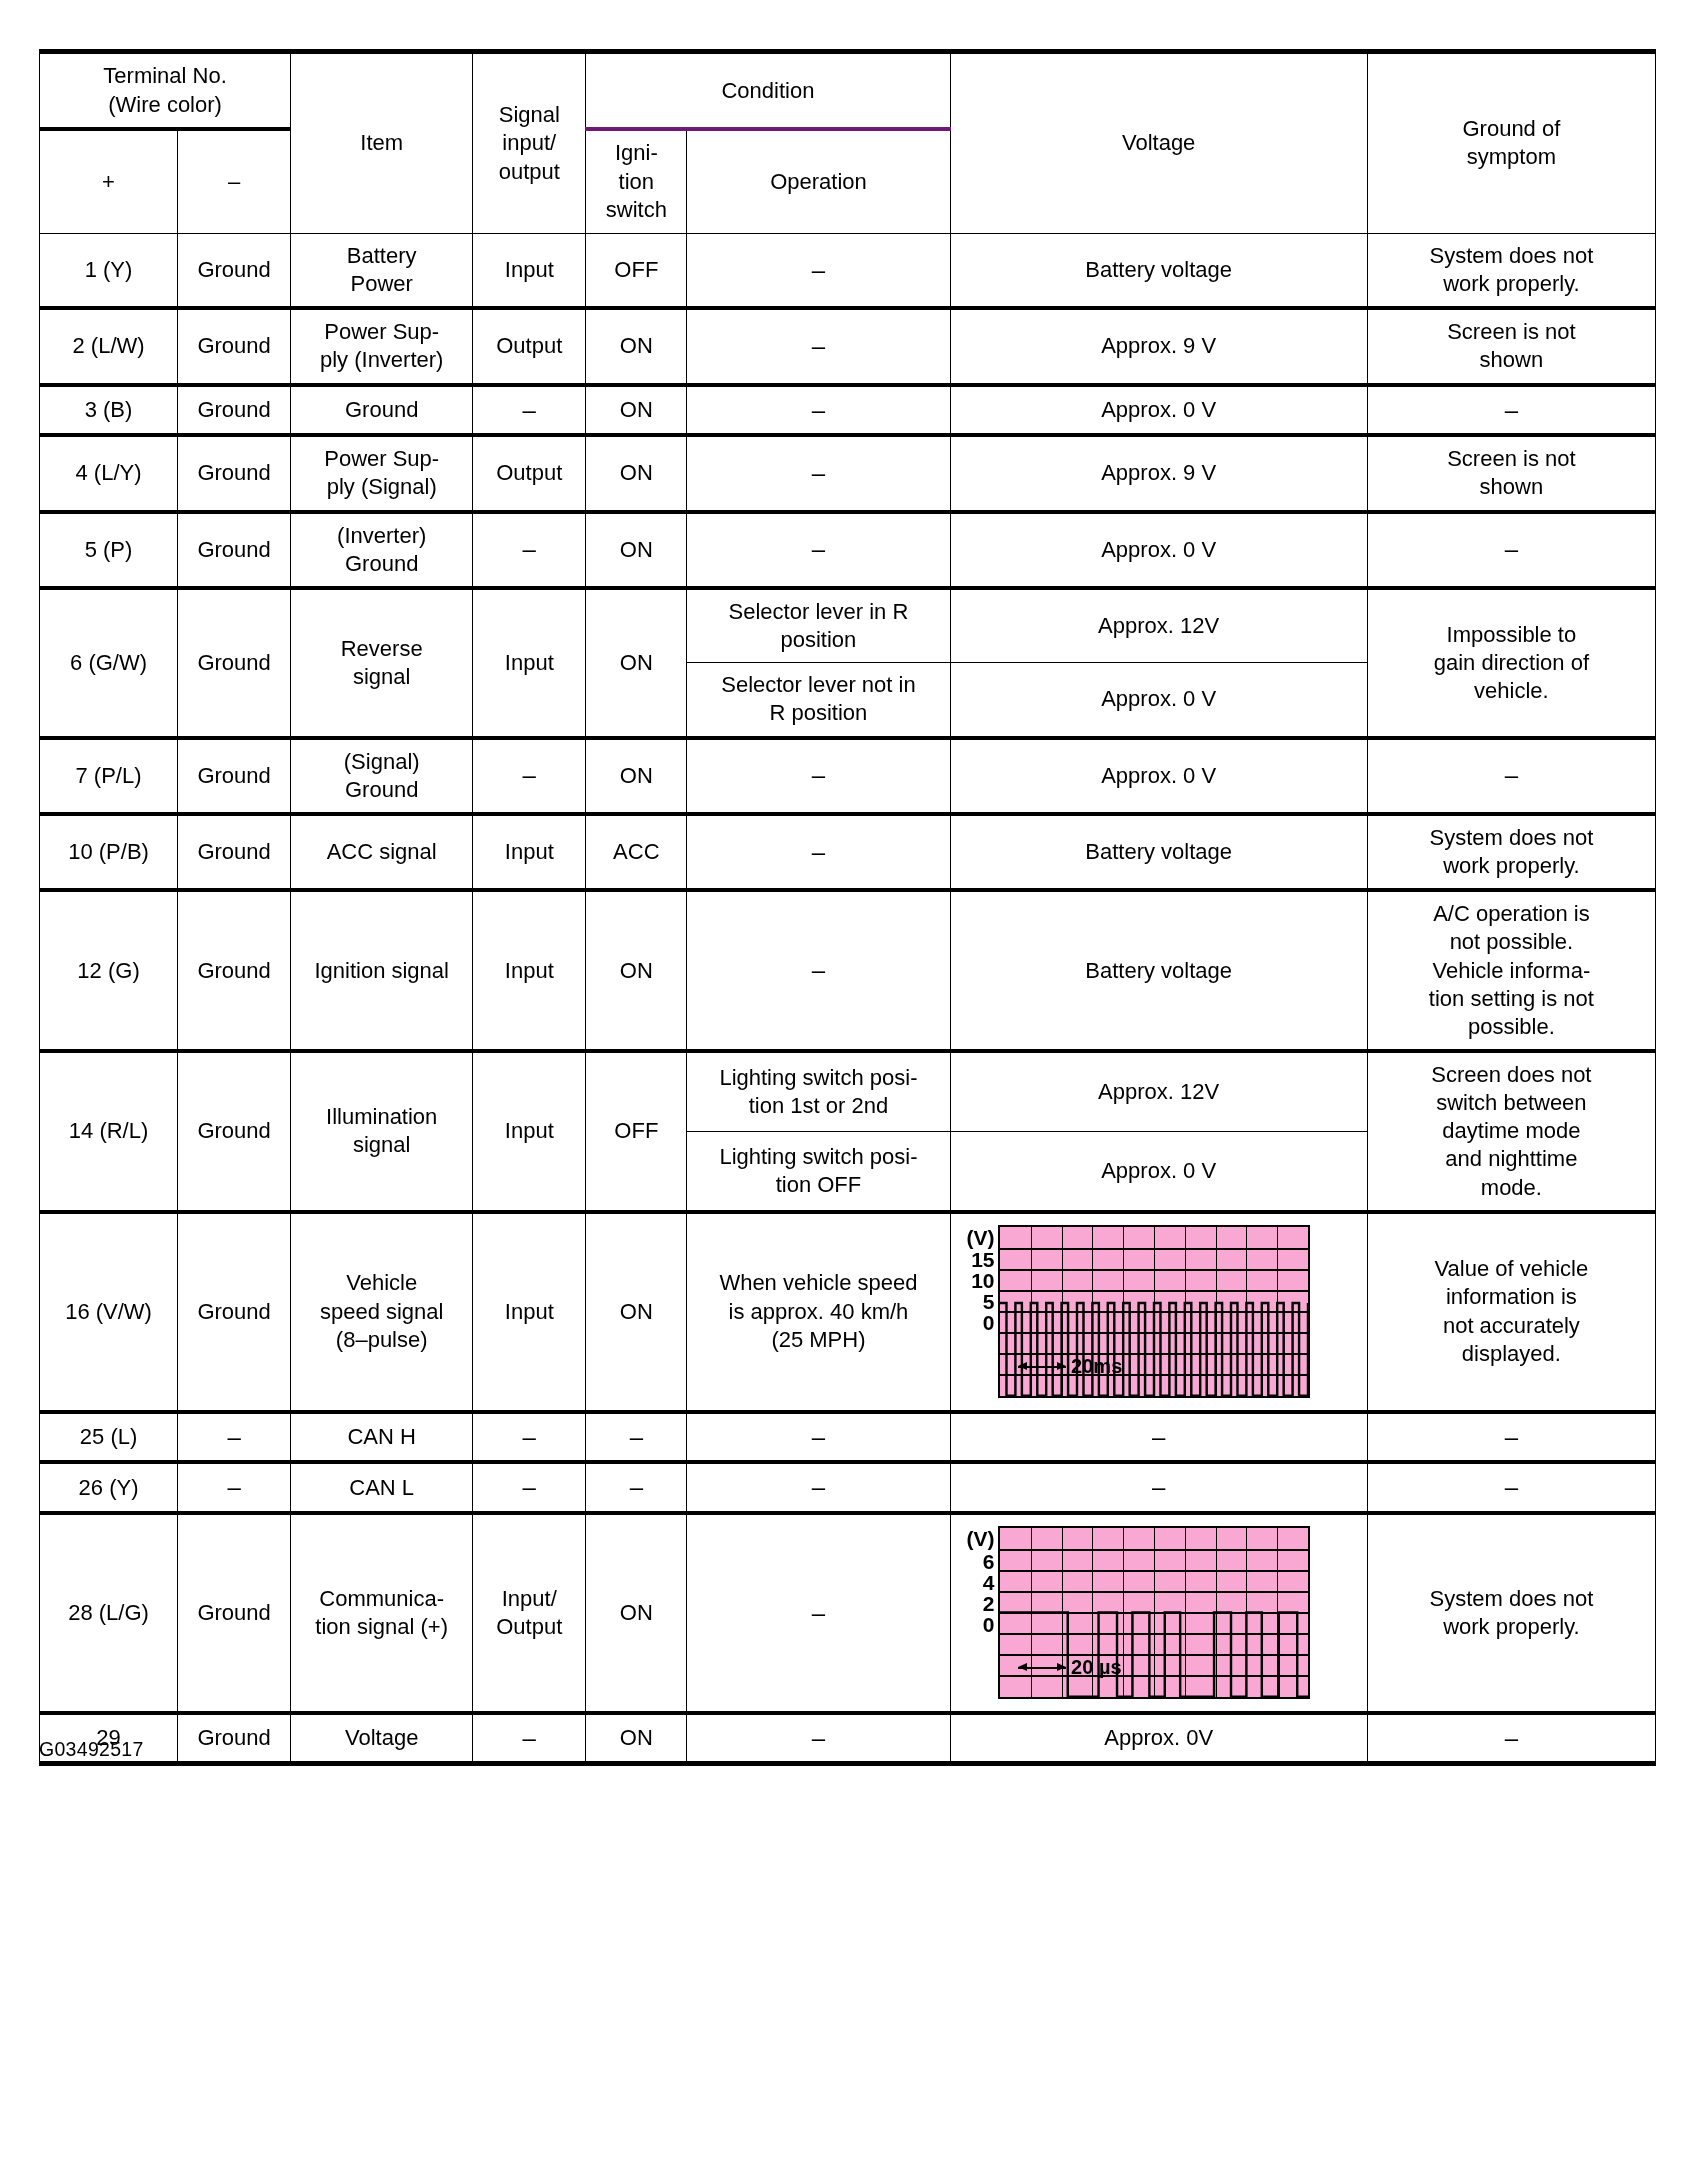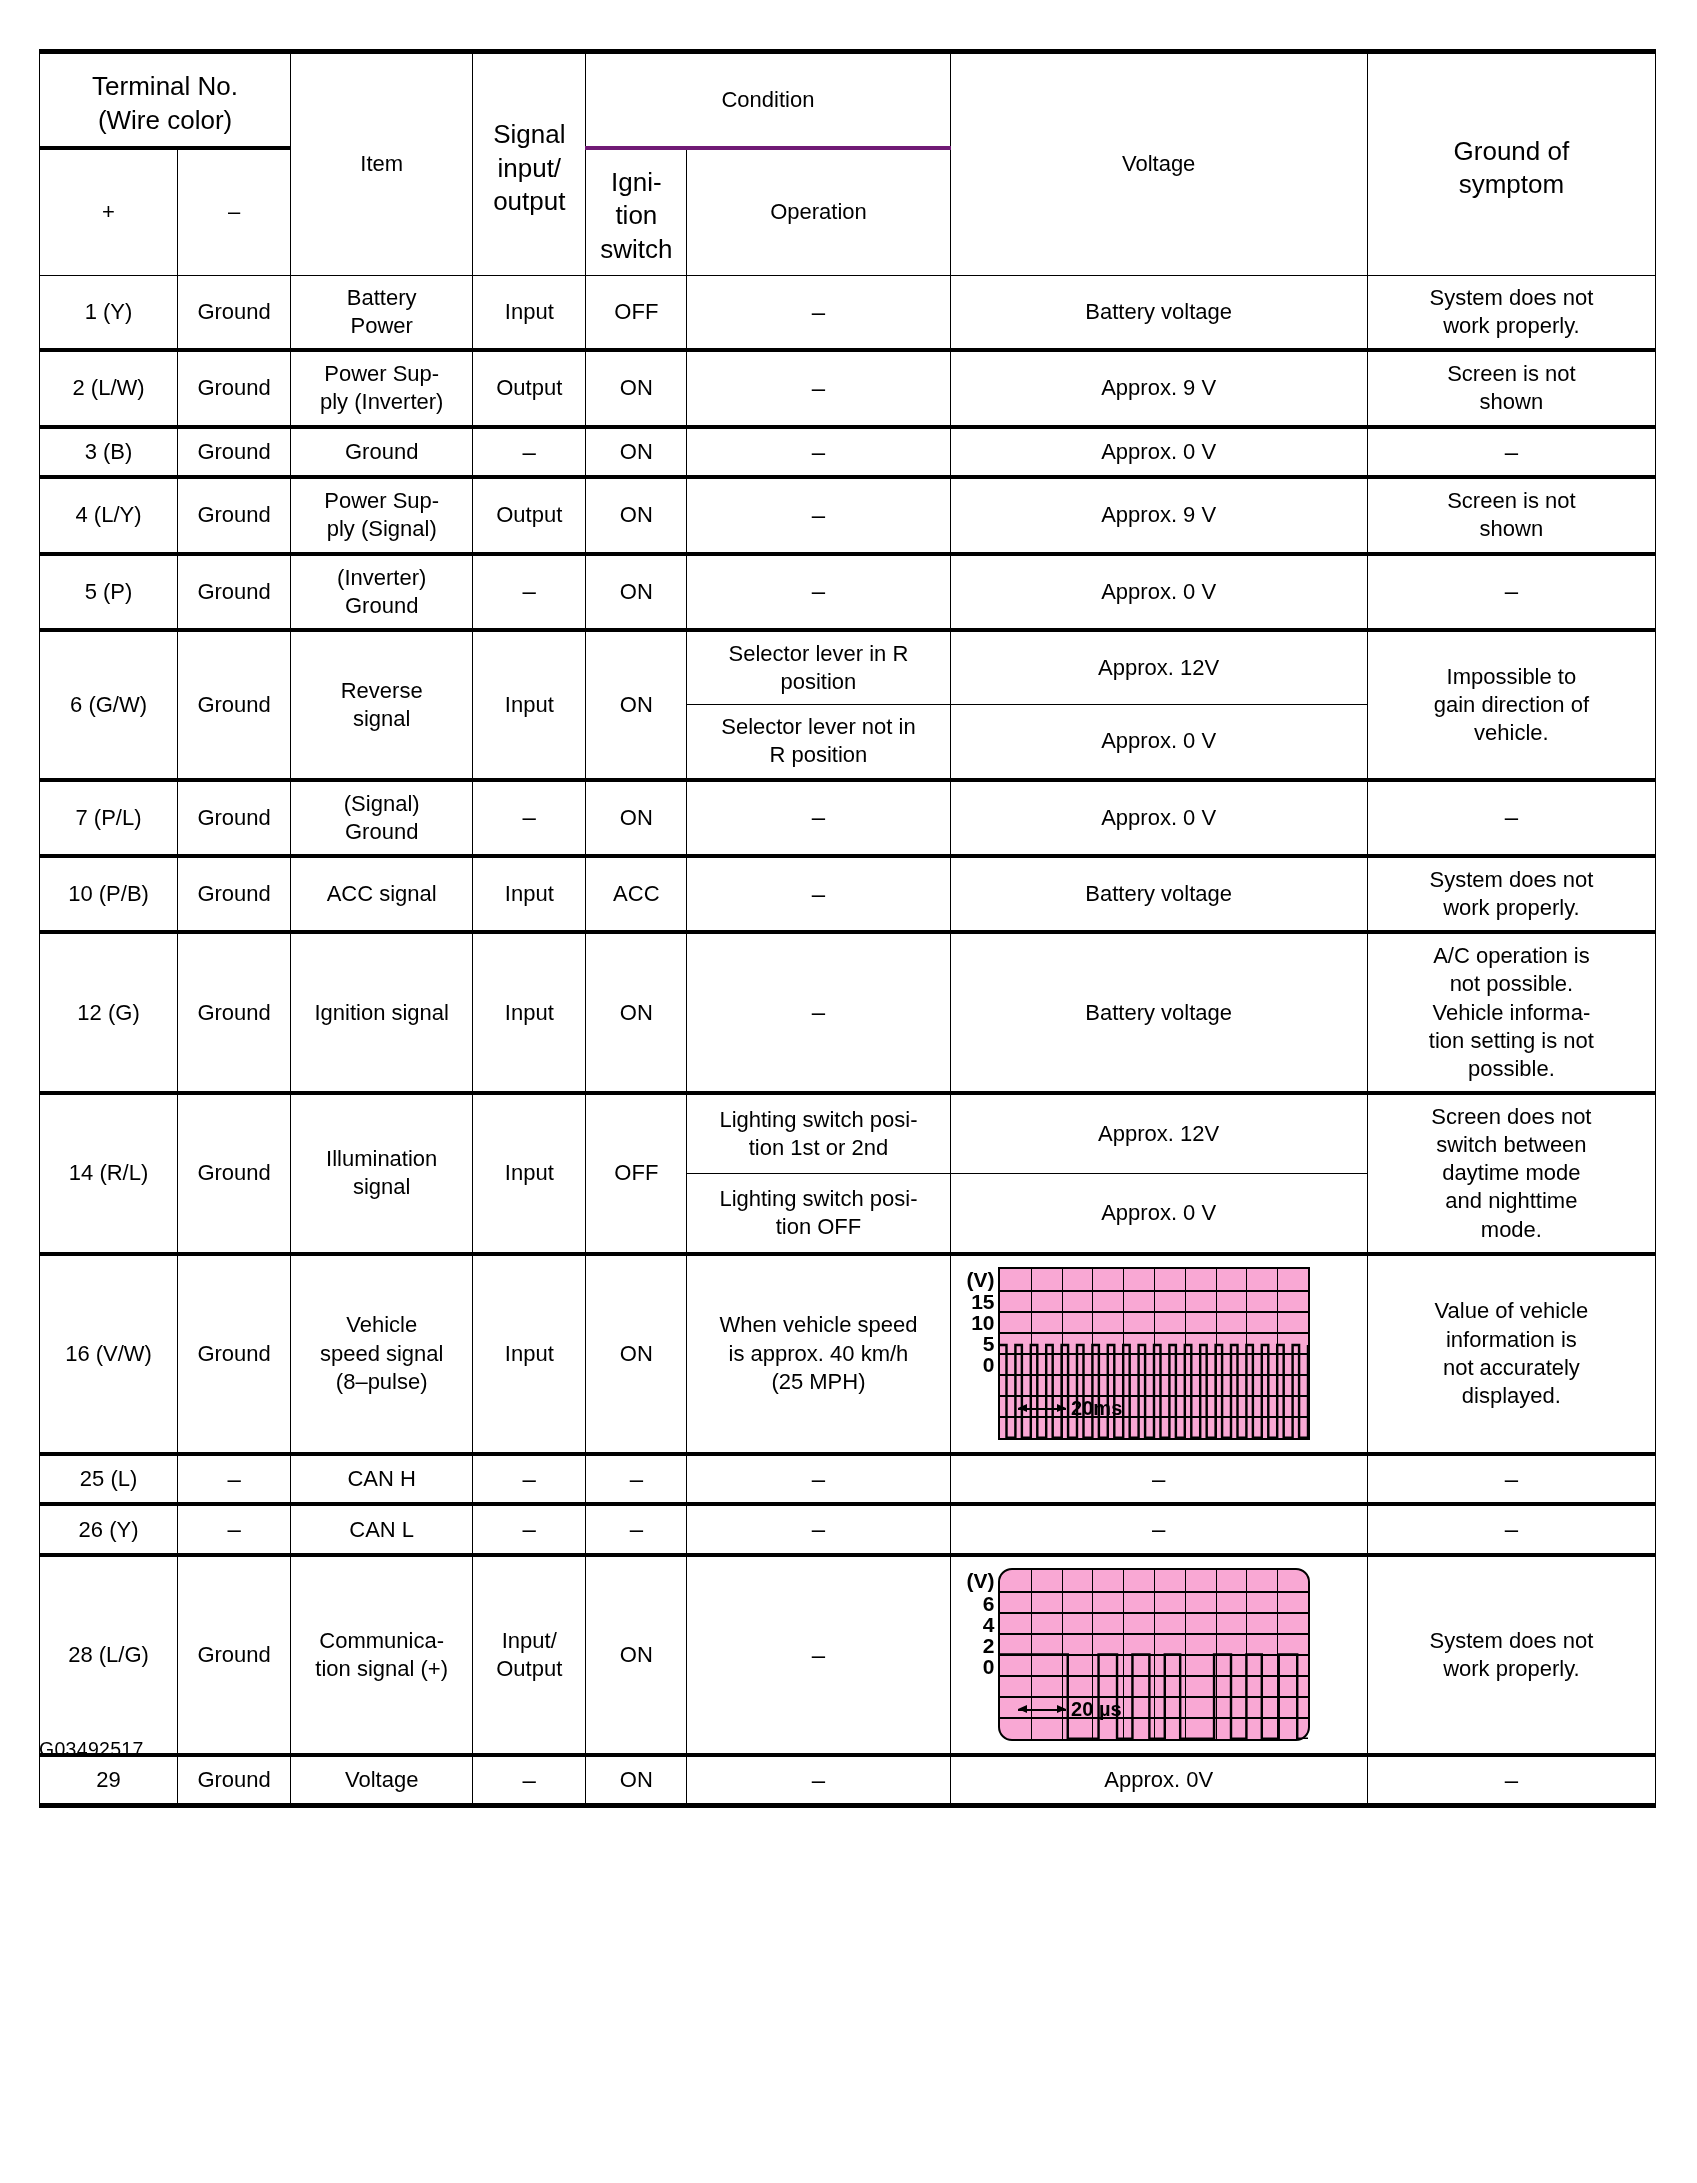--- a/index.html
+++ b/index.html
@@ -60,23 +60,22 @@
   col.c-plus   { width: 138px; }
   col.c-minus  { width: 113px; }
   col.c-item   { width: 182px; }
   col.c-sig    { width: 113px; }
   col.c-ign    { width: 101px; }
   col.c-oper   { width: 263px; }
   col.c-volt   { width: 417px; }
   col.c-symp   { width: 288px; }
 
   .hdr-cell {
-    font-size: 26px;
+    font-size: 22px;
     line-height: 1.3;
-    margin-top: 8px;
   }
 
   .item-cell { text-align: left; padding-left: 13px; }
   .symp-cell { text-align: left; padding-left: 13px; }
   .oper-cell { text-align: left; padding-left: 13px; }
   .oper-dash { text-align: center; padding-left: 9.7px; }
 
   .dash { font-size: 24px; }
 
   
@@ -400,21 +399,21 @@
           <td class="oper-dash dash">–</td>
           <td class="al-center" style="padding: 6.5px 8px;">
             <div class="scope">
               <div class="scope-axis">
                 <div class="unit">(V)</div>
                 <div class="tick">6</div>
                 <div class="tick">4</div>
                 <div class="tick">2</div>
                 <div class="tick">0</div>
               </div>
-              <div class="scope-grid" style="width: 308px; height: 169px; border-radius: 14px;">
+              <div class="scope-grid" style="width: 308px; height: 169px;">
                 <div class="vline" style="left: 31px;"></div>
                 <div class="vline" style="left: 62px;"></div>
                 <div class="vline" style="left: 92px;"></div>
                 <div class="vline" style="left: 123px;"></div>
                 <div class="vline" style="left: 154px;"></div>
                 <div class="vline" style="left: 185px;"></div>
                 <div class="vline" style="left: 216px;"></div>
                 <div class="vline" style="left: 246px;"></div>
                 <div class="vline" style="left: 277px;"></div>
                 <div class="hline" style="top: 21px;"></div>

